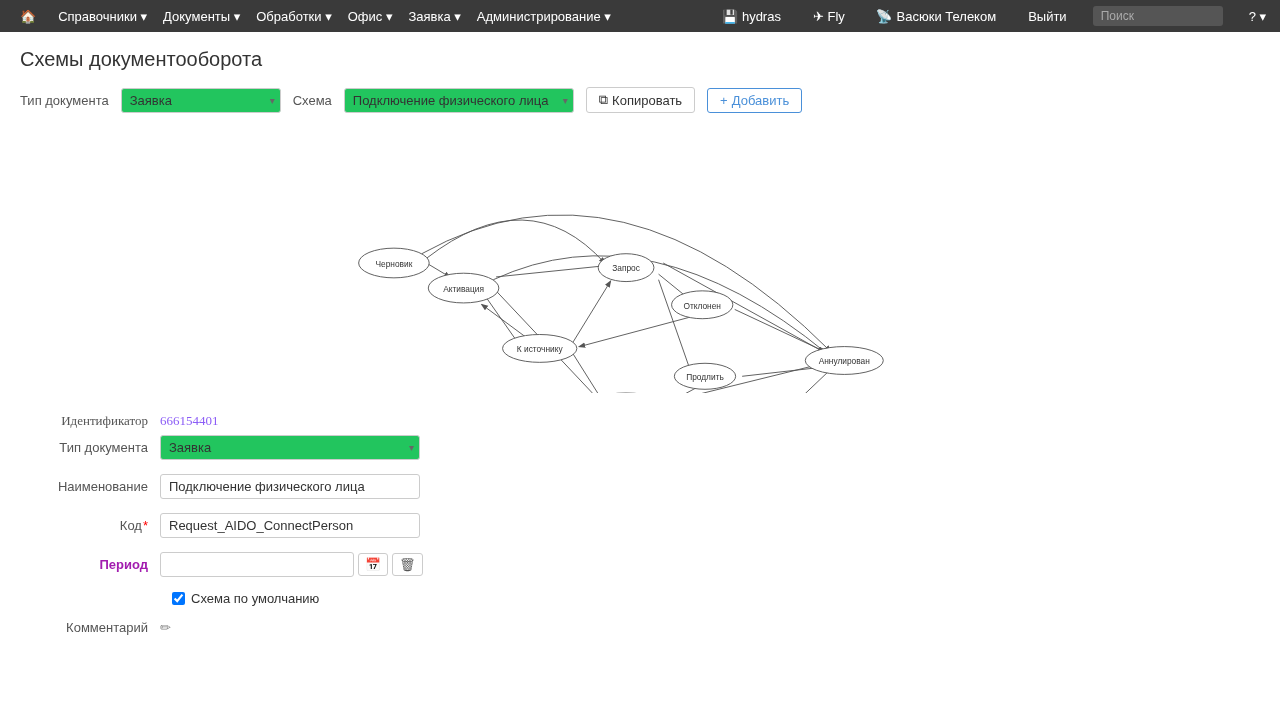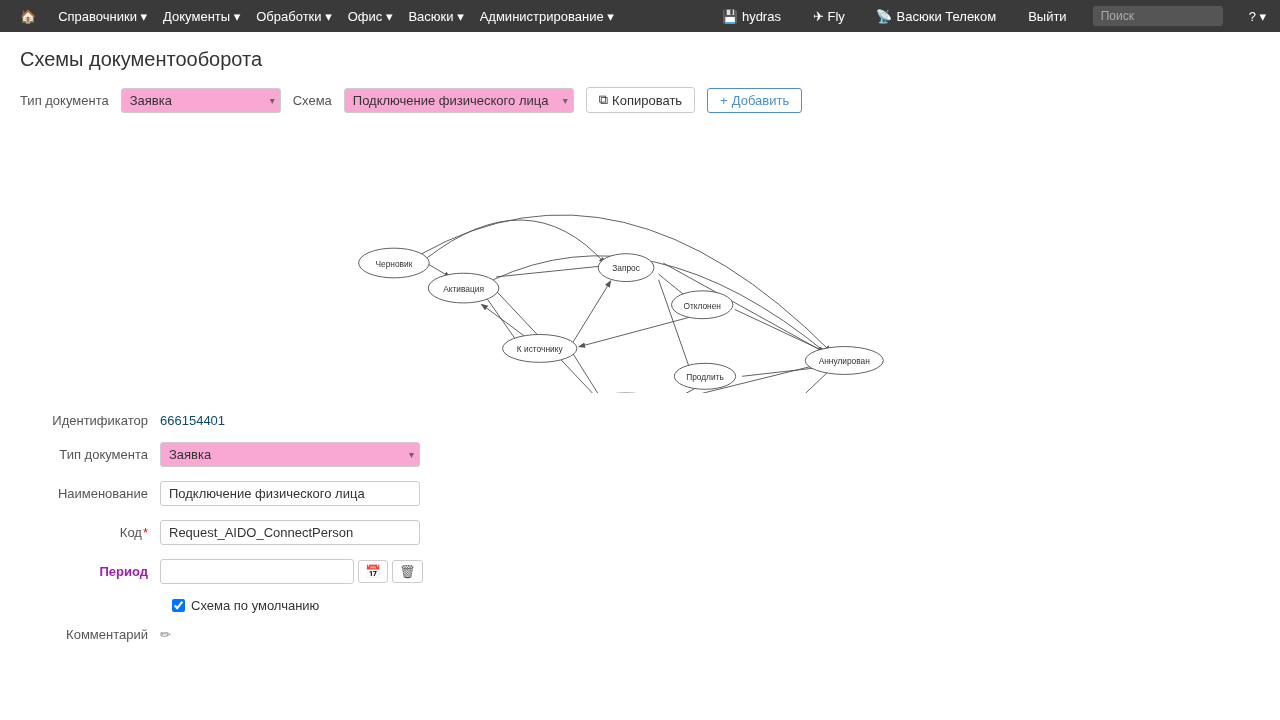--- a/index.html
+++ b/index.html
@@ -48,21 +48,21 @@
     .toolbar { display: flex; align-items: center; gap: 12px; margin-bottom: 20px; }
     .toolbar-label { color: #555; font-size: 13px; }
     .select-wrap { position: relative; display: inline-flex; align-items: center; }
     .toolbar select, .form-select {
       appearance: none;
       -webkit-appearance: none;
       border: 1px solid #ccc;
       border-radius: 3px;
       padding: 4px 24px 4px 8px;
       font-size: 13px;
-      background: #f9a8d4;
+      background: #22c55e;
       cursor: pointer;
       color: #333;
     }
     .toolbar select { min-width: 160px; }
     .select-arrow {
       position: absolute;
       right: 6px;
       pointer-events: none;
       color: #666;
       font-size: 10px;
@@ -116,23 +116,23 @@
       padding: 4px 8px;
       font-size: 13px;
       width: 260px;
       color: #333;
       background: #fff;
     }
     .form-select-wrap { position: relative; display: inline-flex; align-items: center; }
     .form-select-wrap .form-select { width: 260px; }
     .form-select-wrap .select-arrow { right: 6px; }
 
-    .id-row { display: flex; margin-bottom: 14px; }
+    .id-row { display: flex; margin-bottom: 6px; font-family: Liberation Serif, serif; }
     .id-label { width: 140px; text-align: right; padding-right: 12px; color: #555; flex-shrink: 0; }
-    .id-value { font-size: 13px; color: #0c4a6e; }
+    .id-value { font-size: 13px; color: #8b5cf6; }
 
     .period-row { display: flex; align-items: center; margin-bottom: 14px; }
     .period-input { border: 1px solid #ccc; border-radius: 3px; padding: 4px 8px; font-size: 13px; width: 194px; color: #333; }
     .period-btn {
       border: 1px solid #ccc;
       border-radius: 3px;
       padding: 3px 6px;
       background: #fff;
       cursor: pointer;
       margin-left: 4px;
@@ -151,21 +151,21 @@
 <body>
 
 <nav class="navbar">
   <a href="#">
     <span>🏠</span>
   </a>
   <span>Справочники ▾</span>
   <span>Документы ▾</span>
   <span>Обработки ▾</span>
   <span>Офис ▾</span>
-  <span>Васюки ▾</span>
+  <span>Заявка ▾</span>
   <span>Администрирование ▾</span>
   <div class="nav-right">
     <span>💾 hydras</span>
     <span>✈ Fly</span>
     <span>📡 Васюки Телеком</span>
     <span>Выйти</span>
     <input class="search-box" type="text" placeholder="Поиск" style="">
     <span>? ▾</span>
   </div>
 </nav>

